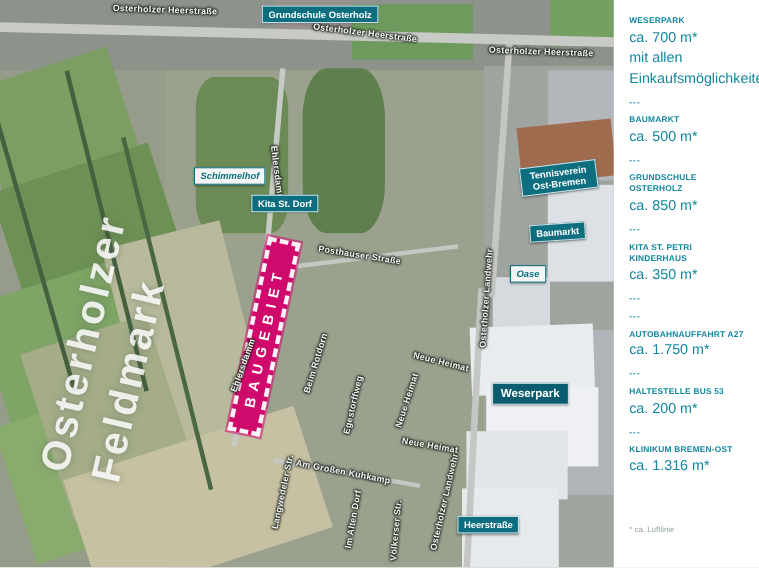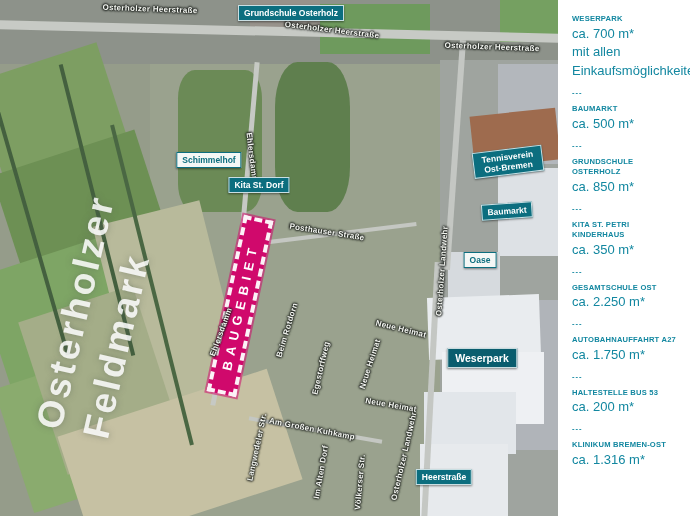--- a/index.html
+++ b/index.html
@@ -18,21 +18,21 @@
           text-shadow:0 1px 2px rgba(28,33,28,.95),1px 0 2px rgba(28,33,28,.95),
                       -1px 0 2px rgba(28,33,28,.95),0 -1px 2px rgba(28,33,28,.95);}
   .arealbl{position:absolute;z-index:4;color:rgba(255,255,255,.85);font-weight:bold;font-size:37px;
            letter-spacing:3px;white-space:nowrap;transform:translate(-50%,-50%) rotate(-77deg);
            text-shadow:0 0 6px rgba(90,100,85,.5);}
   
   .badge{position:absolute;z-index:6;white-space:nowrap;font-weight:bold;font-size:8.5px;
          padding:2px 5px;transform:translate(-50%,-50%) rotate(var(--r,0deg));
          box-shadow:0 1px 2px rgba(0,0,0,.45);}
   .badge-teal{background:#0c6e7f;color:#fff;border:1px solid rgba(235,243,244,.85);}
-  .badge-white{background:#f4f7f6;color:#0c6e7f;border:1px solid #0c6e7f;}
+  .badge-white{background:#f4f7f6;color:#0c6e7f;border:1px solid #0c6e7f;font-style:italic;}
   .badge-big{font-size:10.5px;padding:3px 7px;background:#0a5d6e;}
   .badge-wrap{white-space:normal;width:58px;text-align:center;line-height:1.2;}
   
   .bauge{position:absolute;z-index:4;left:240px;top:306px;width:30px;height:180px;
          transform:translate(-50%,-50%) rotate(12deg);background:#d0096c;
          border:4px dashed rgba(255,255,255,.95);box-shadow:0 0 0 2px rgba(208,9,108,.55);
          display:flex;align-items:center;justify-content:center;box-sizing:border-box;}
   .bauge span{transform:rotate(-90deg);color:#fff;font-weight:bold;font-size:13px;
               letter-spacing:6px;white-space:nowrap;}
   
@@ -111,21 +111,21 @@
     <div class="street" style="left:360px;top:482px;--r:-85deg;">Völkerser Str.</div>
     <div class="street" style="left:257px;top:447px;--r:-78deg;">Langwedeler Str.</div>
     <div class="street" style="left:287px;top:330px;--r:-73deg;">Beim Rotdorn</div>
     <div class="street" style="left:321px;top:368px;--r:-77deg;">Egestorffweg</div>
 
     <div class="badge badge-teal" style="left:291px;top:13px;">Grundschule Osterholz</div>
     <div class="badge badge-white" style="left:209px;top:160px;">Schimmelhof</div>
     <div class="badge badge-teal" style="left:259px;top:185px;">Kita St. Dorf</div>
     <div class="badge badge-teal badge-wrap" style="left:508px;top:162px;--r:-7deg;">Tennisverein Ost-Bremen</div>
     <div class="badge badge-teal" style="left:507px;top:211px;--r:-4deg;">Baumarkt</div>
-    <div class="badge badge-white" style="left:480px;top:260px;">Oase</div>
+    <div class="badge badge-white" style="left:480px;top:249px;">Oase</div>
     <div class="badge badge-teal badge-big" style="left:482px;top:358px;">Weserpark</div>
     <div class="badge badge-teal" style="left:444px;top:477px;">Heerstraße</div>
   </div>
 
   <div class="sidebar">
 
     <div class="sb-item">
       <div class="sb-name">WESERPARK</div>
       <div class="sb-dist">ca. 700 m*</div>
       <div class="sb-note">mit allen Einkaufsmöglichkeiten</div>
@@ -143,24 +143,20 @@
       <div class="sb-dist">ca. 850 m*</div>
     </div>
     <div class="sb-sep">---</div>
 
     <div class="sb-item">
       <div class="sb-name">KITA ST. PETRI KINDERHAUS</div>
       <div class="sb-dist">ca. 350 m*</div>
     </div>
     <div class="sb-sep">---</div>
 
-    <div class="sb-item">
-      <div class="sb-name">GESAMTSCHULE OST</div>
-      <div class="sb-dist">ca. 2.250 m*</div>
-    </div>
     <div class="sb-sep">---</div>
 
     <div class="sb-item">
       <div class="sb-name">AUTOBAHNAUFFAHRT A27</div>
       <div class="sb-dist">ca. 1.750 m*</div>
     </div>
     <div class="sb-sep">---</div>
 
     <div class="sb-item">
       <div class="sb-name">HALTESTELLE BUS 53</div>

